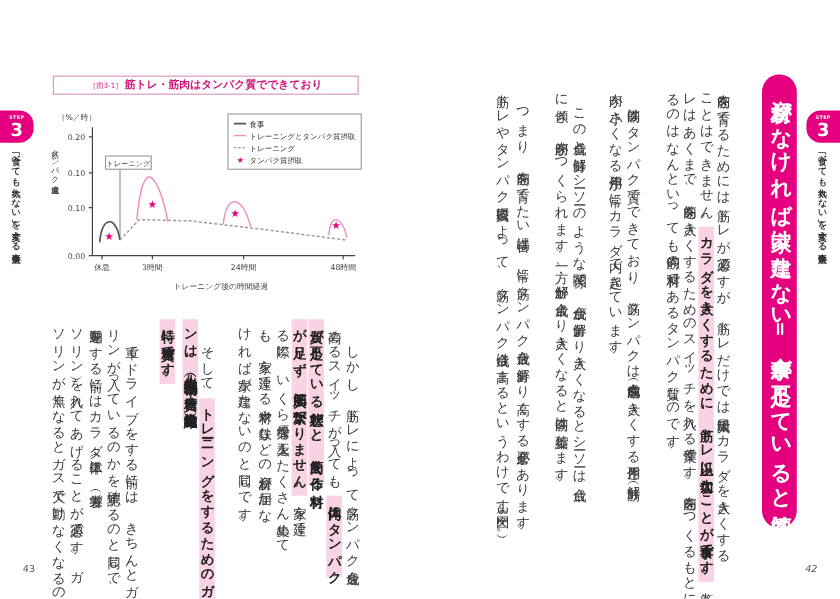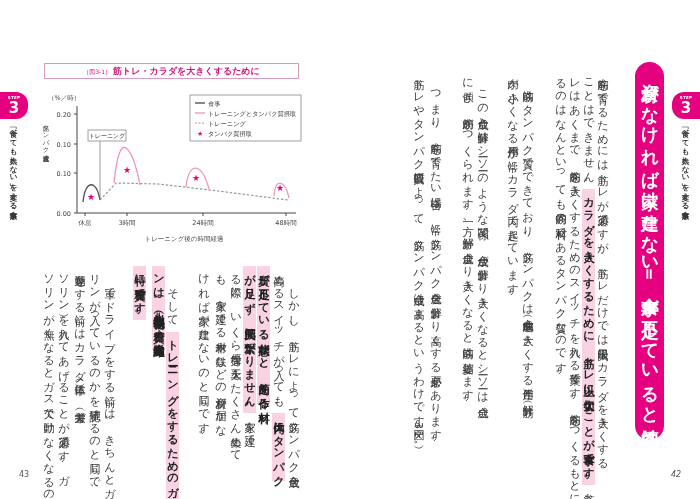--- a/index.html
+++ b/index.html
@@ -58,21 +58,21 @@
 
 <div class="page page-left"></div>
 
 <div class="step-tab step-left">
   <span class="step-label">STEP</span>
   <span class="step-num">3</span>
 </div>
 <div class="side-text" style="left:9px; top:124px;">「食べても太れない」を変える食事法</div>
 
 <div class="chart-title-box">
-  <span class="fig-num">［図3-1］</span><span>筋トレ・カラダを大きくするために</span>
+  <span class="fig-num">［図3-1］</span><span>筋トレ・筋肉はタンパク質でできており</span>
 </div>
 
 <svg class="chart-svg" width="270" height="155" viewBox="0 0 270 155">
 
   <text x="10" y="12" font-size="6.5" fill="#444" font-family="DejaVu Sans, sans-serif">（%／時）</text>
 
   <text x="8" y="32" font-size="6.5" fill="#444" font-family="DejaVu Sans, sans-serif" style="writing-mode:tb;">筋タンパク合成速度</text>
 
   <line x1="39" y1="18" x2="39" y2="125" stroke="#444" stroke-width="1"></line>
   <line x1="39" y1="125" x2="258" y2="125" stroke="#444" stroke-width="1"></line>

